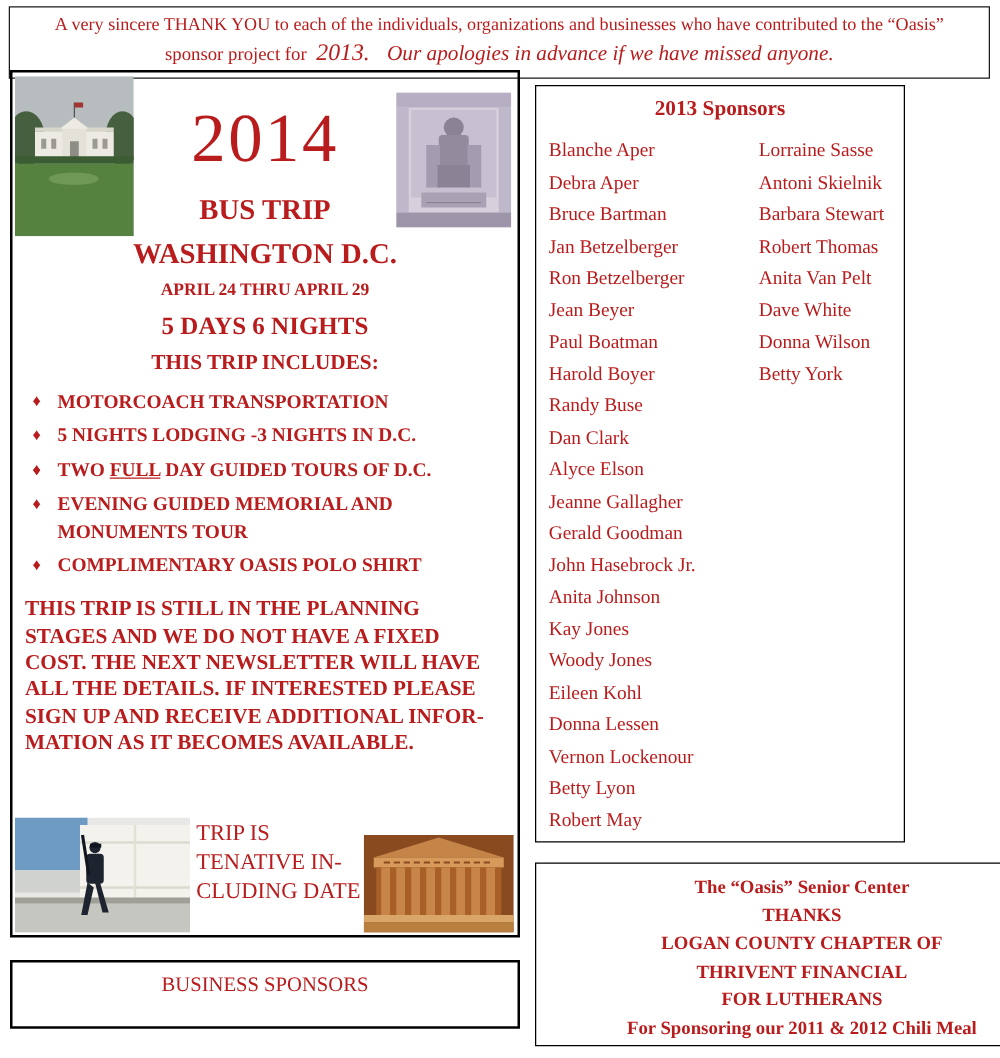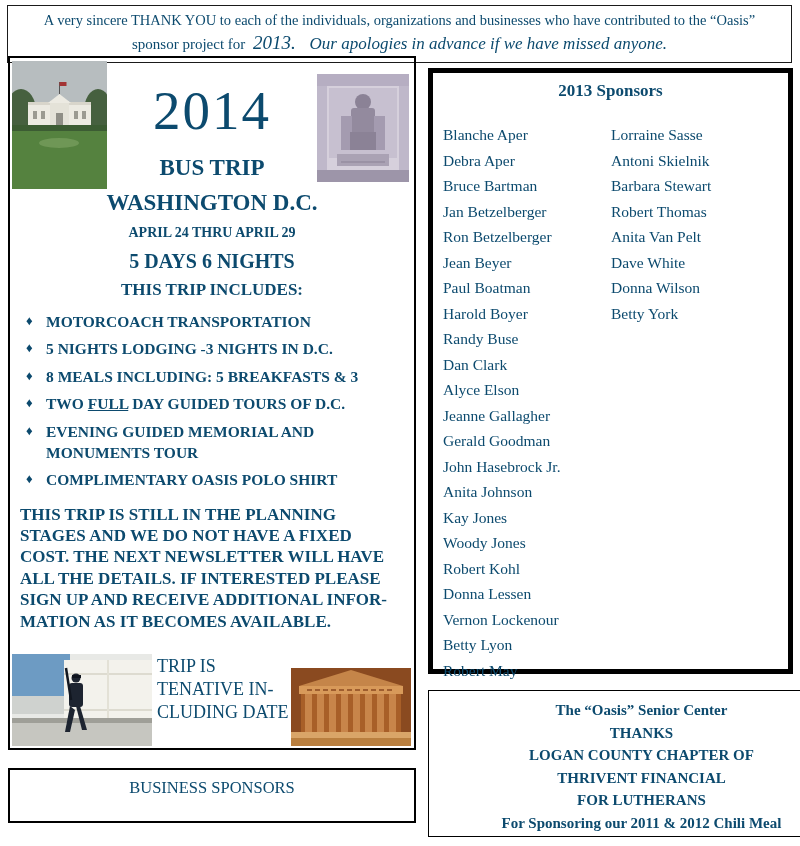--- a/index.html
+++ b/index.html
@@ -1,19 +1,19 @@
 <!DOCTYPE html>
 <html><head>
 <meta charset="utf-8">
 <style>
   * { box-sizing: border-box; }
   body { margin: 0; background: #ffffff; }
   .page {
     position: relative; width: 800px; height: 846px; background: #fff;
-    font-family: "Liberation Serif", "DejaVu Serif", serif; color: #0c4a6e;
+    font-family: "Liberation Serif", "DejaVu Serif", serif; color: #b91c1c;
     overflow: hidden;
   }
   
   .banner {
     position: absolute; left: 7px; top: 5px; width: 785px;
     border: 1px solid #1a1a1a; text-align: center; padding: 6px 6px 8px;
   }
   .banner-line1 { font-size: 14.5px; white-space: nowrap; overflow: hidden; }
   .banner-line2 { font-size: 15px; margin-top: 3px; }
   .banner-year { font-style: italic; font-size: 19px; margin: 0 10px 0 4px; }
@@ -45,25 +45,25 @@
   .tentative { position: absolute; left: 147px; bottom: 24px; font-size: 18px; }
   .tentative div { line-height: 23px; white-space: nowrap; }
   .img-court { position: absolute; right: 3px; bottom: 2px; }
   
   .business-box {
     position: absolute; left: 8px; top: 768px; width: 408px; height: 55px;
     border: 2px solid #000; text-align: center; font-size: 16.5px; padding-top: 8px;
   }
   
   .sponsors-box {
-    position: absolute; left: 428px; top: 68px; width: 365px; height: 606px;
-    border: 5px solid #000000;
+    position: absolute; left: 428px; top: 68px; width: 296px; height: 606px;
+    border: 1px solid #000000;
   }
   .sponsors-title { text-align: center; font-weight: bold; font-size: 17px; margin-top: 8px; }
-  .sponsors-cols { display: flex; margin-top: 21px; }
+  .sponsors-cols { display: flex; margin-top: 11px; }
   .sponsor-col { list-style: none; margin: 0; padding: 0; }
   .sponsor-col li { font-size: 15.5px; line-height: 25.5px; white-space: nowrap; }
   .col1 { margin-left: 10px; width: 163px; }
   .col2 { margin-left: 5px; }
   
   .thanks-box {
     position: absolute; left: 428px; top: 690px; width: 427px; height: 147px;
     border: 1px solid #000; text-align: center; padding-top: 8px;
   }
   .thanks-box div { font-weight: bold; font-size: 15px; line-height: 22.5px; white-space: nowrap; }
@@ -130,21 +130,21 @@
     <ul class="bullets">
       <li>
         <span>MOTORCOACH TRANSPORTATION</span><span class="u"></span><span></span>
         <div></div>
       </li>
       <li>
         <span>5 NIGHTS LODGING -3 NIGHTS IN D.C.</span><span class="u"></span><span></span>
         <div></div>
       </li>
       <li>
-        <span>8 MEALS INCLUDING: 5 BREAKFASTS &amp; 3</span><span class="u"></span><span></span>
+        <span class="u"></span><span></span>
       </li>
       <li>
         <span>TWO </span><span class="u">FULL</span><span> DAY GUIDED TOURS OF D.C.</span>
         <div></div>
       </li>
       <li>
         <span>EVENING GUIDED MEMORIAL AND</span><span class="u"></span><span></span>
         <div>MONUMENTS TOUR</div>
       </li>
       <li>
@@ -223,21 +223,21 @@
           <li>Harold Boyer</li>
           <li>Randy Buse</li>
           <li>Dan Clark</li>
           <li>Alyce Elson</li>
           <li>Jeanne Gallagher</li>
           <li>Gerald Goodman</li>
           <li>John Hasebrock Jr.</li>
           <li>Anita Johnson</li>
           <li>Kay Jones</li>
           <li>Woody Jones</li>
-          <li>Robert Kohl</li>
+          <li>Eileen Kohl</li>
           <li>Donna Lessen</li>
           <li>Vernon Lockenour</li>
           <li>Betty Lyon</li>
           <li>Robert May</li>
         </ul>
       <ul class="sponsor-col col2">
           <li>Lorraine Sasse</li>
           <li>Antoni Skielnik</li>
           <li>Barbara Stewart</li>
           <li>Robert Thomas</li>

